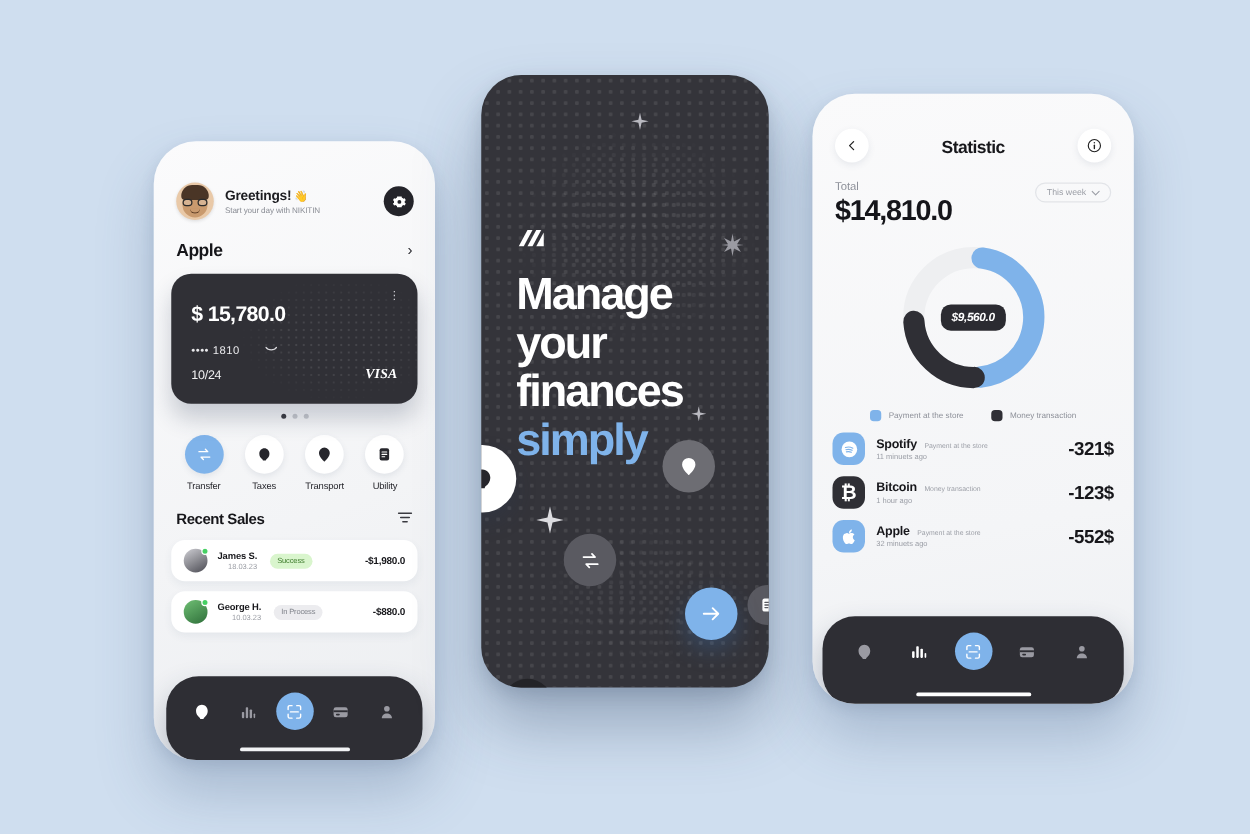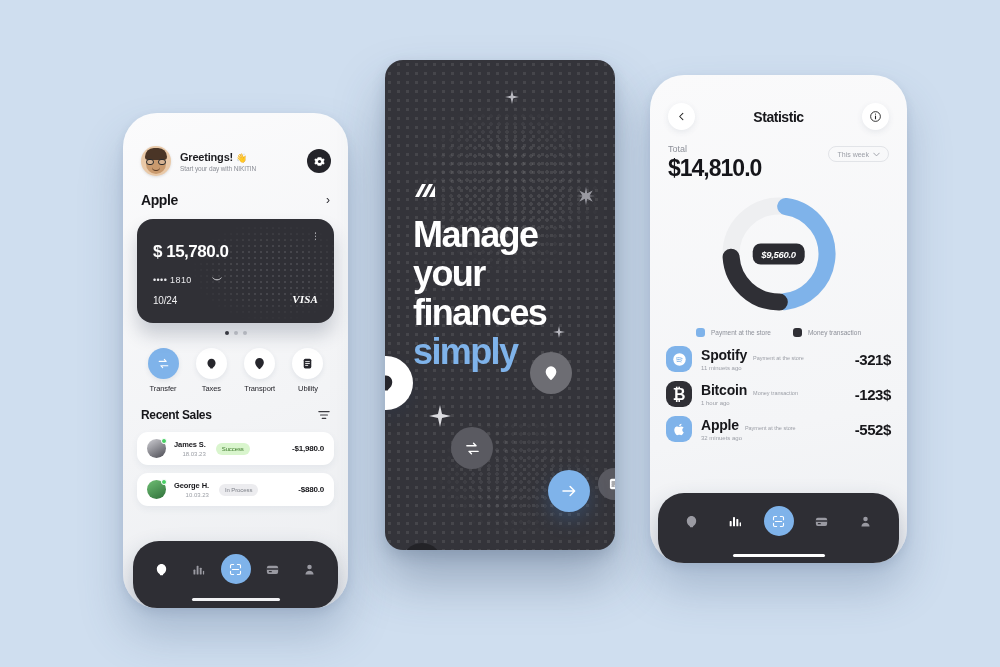--- a/index.html
+++ b/index.html
@@ -10,21 +10,21 @@
   body { background: #cfdeef; position: relative; }
 
   .stage { position: absolute; inset: 0; }
 
   
   .phone { position: absolute; border-radius: 34px; overflow: hidden; }
   .phone.p1 { left: 123px; top: 113px; width: 225px; height: 495px;
     background: linear-gradient(160deg,#fbfbfc 0%,#f3f4f6 60%,#eceef1 100%);
     box-shadow: 0 26px 44px rgba(70,95,130,.28), 0 4px 10px rgba(70,95,130,.14); }
   .phone.p2 { left: 385px; top: 60px; width: 230px; height: 490px;
-    background: #34343a; border-radius: 18px;
+    background: #34343a; border-radius: 32px;
     box-shadow: 0 30px 50px rgba(50,70,100,.35), 0 6px 14px rgba(50,70,100,.18); }
   .phone.p3 { left: 650px; top: 75px; width: 257px; height: 488px;
     background: linear-gradient(170deg,#fafafb 0%,#f4f5f7 70%,#eef0f3 100%);
     box-shadow: 0 26px 44px rgba(70,95,130,.28), 0 4px 10px rgba(70,95,130,.14); }
 
   
   .p1-head { display:flex; align-items:center; gap:9px; padding: 33px 17px 0 18px; }
   .avatar { width:30px; height:30px; border-radius:50%; overflow:hidden; flex:0 0 auto;
     background:#e9c9a8; position:relative; box-shadow:0 1px 3px rgba(0,0,0,.12); }
   .av-hair { position:absolute; left:4px; top:2px; width:22px; height:12px; border-radius:11px 11px 4px 4px; background:#4a3526; }
@@ -138,21 +138,21 @@
     background:#2b2b31; color:#fff; font-size:9.5px; font-weight:700; padding:5px 9px; border-radius:8px; letter-spacing:-.3px;}
 
   .legend { display:flex; gap:22px; justify-content:center; margin-top:10px; }
   .legend .li { display:flex; align-items:center; gap:6px; font-size:6.5px; color:#8d9099; }
   .legend .sw { width:9px; height:9px; border-radius:3px; }
 
   .tx { display:flex; align-items:center; margin: 9px 16px 0 16px; }
   .tx .ic { width:26px; height:26px; border-radius:9px; display:flex; align-items:center; justify-content:center; flex:0 0 auto; }
   .tx .mid { margin-left:9px; }
   .tx .l1 { display:flex; align-items:baseline; gap:6px; }
-  .tx .l1 b { font-size:14px; color:#17171b; letter-spacing:-.2px; }
+  .tx .l1 b { font-size:10px; color:#17171b; letter-spacing:-.2px; }
   .tx .l1 span { font-size:5.5px; color:#9b9ea6; }
   .tx .l2 { font-size:6px; color:#9b9ea6; margin-top:2px; }
   .tx .amt { margin-left:auto; font-size:15px; font-weight:700; color:#17171b; letter-spacing:-.4px; }
 
   .p3 .navbar { left:8px; right:8px; bottom:-2px; height:72px; padding:0 12px 16px 12px; }
 </style>
 </head>
 <body>
 
 <div class="stage">

